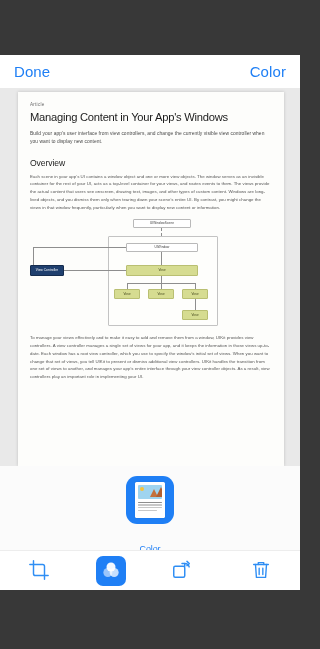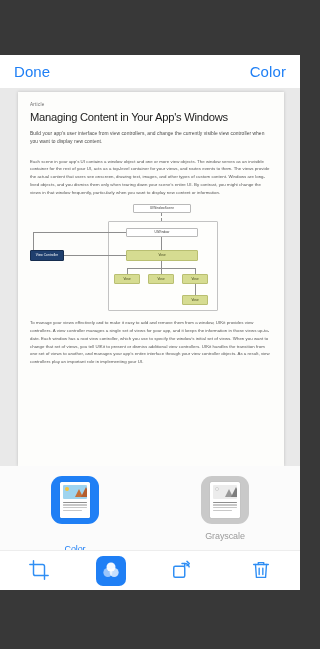--- a/index.html
+++ b/index.html
@@ -139,20 +139,21 @@
     <button class="navbtn">Done</button>
     <button class="navbtn">Color</button>
   </div>
 
   <div class="pagearea">
     <div class="page">
       <div class="page-inner">
         <div class="eyebrow">Article</div>
         <h1 class="doc-title">Managing Content in Your App's Windows</h1>
         <div class="doc-sub">Build your app's user interface from view controllers, and change the currently visible view controller when you want to display new content.</div>
+        <h2 class="sec-title">Overview</h2>
         <div class="body-p">Each scene in your app's UI contains a window object and one or more view objects. The window serves as an invisible container for the rest of your UI, acts as a top-level container for your views, and routes events to them. The views provide the actual content that users see onscreen, drawing text, images, and other types of custom content. Windows are long-lived objects, and you dismiss them only when tearing down your scene's entire UI. By contrast, you might change the views in that window frequently, particularly when you want to display new content or information.</div>
 
         <div class="diagram">
 
           <div class="node n-white" style="left:103px;top:0;width:58px;height:9px;">UIWindowScene</div>
 
           <div class="ln-dash" style="left:131px;top:9px;height:8px;"></div>
 
           <div class="container-box" style="left:78px;top:17px;width:108px;height:88px;"></div>
 
@@ -201,39 +202,20 @@
             <i style="background:#8e8e8e;width:100%"></i>
             <i style="background:#c8c8c8;width:100%"></i>
             <i style="background:#c8c8c8;width:100%"></i>
             <i style="background:#c8c8c8;width:78%"></i>
           </div>
         </div>
       </div>
       <div class="flabel sel">Color</div>
     </div>
 
-    <div class="filter">
-      <div class="thumb">
-        <div class="sheet">
-          <div class="pic">
-            <div class="sky" style="background:#ececec;"></div>
-            <div class="sun" style="left:2px;top:2px;width:4px;height:4px;background:#fbfbfb;border:.5px solid #d2d2d2;box-sizing:border-box;"></div>
-            <div class="mt" style="left:12px;top:4px;border-width:0 4px 8px 4px;border-color:transparent transparent #9a9a9a transparent;"></div>
-            <div class="mt" style="left:18px;top:2px;border-width:0 5px 10px 5px;border-color:transparent transparent #7e7e7e transparent;"></div>
-          </div>
-          <div class="lines">
-            <i style="background:#8e8e8e;width:100%"></i>
-            <i style="background:#c8c8c8;width:100%"></i>
-            <i style="background:#c8c8c8;width:100%"></i>
-            <i style="background:#c8c8c8;width:78%"></i>
-          </div>
-        </div>
-      </div>
-      <div class="flabel">Grayscale</div>
-    </div>
 
 
   </div>
 
   <div class="toolbar">
 
     <button class="tbtn">
       <span>
         <svg width="22" height="22" viewBox="0 0 24 24" fill="none" stroke="#2f8ef4" stroke-width="1.6" stroke-linecap="round">
           <path d="M6 2v14a2 2 0 0 0 2 2h14"></path>

